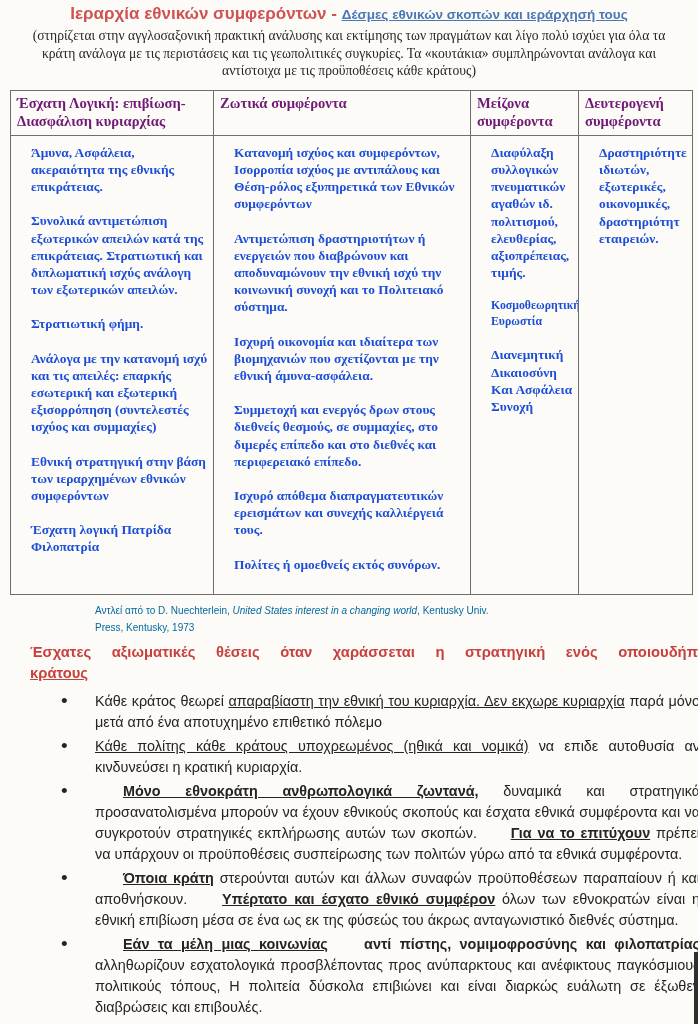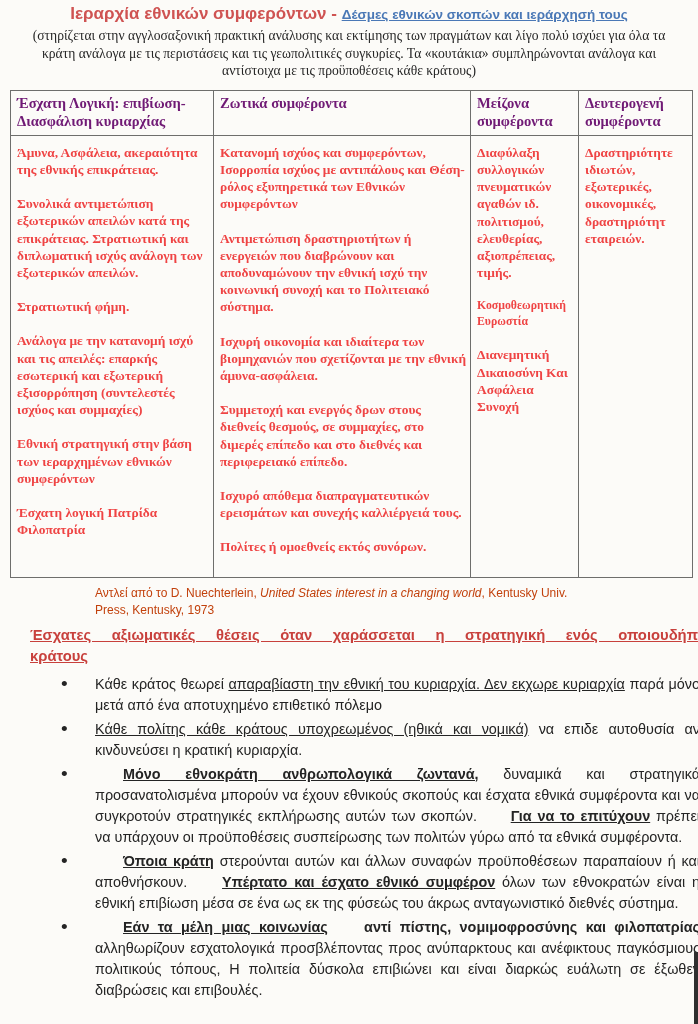--- a/index.html
+++ b/index.html
@@ -21,33 +21,33 @@
     border-collapse:collapse;table-layout:fixed;
     margin:10px 0 0 10px;width:682px;
     font-family:"Liberation Serif",serif;
   }
   table.interests, table.interests th, table.interests td{border:1.5px solid #6e6e6c;}
   table.interests th{
     color:#701a75;font-weight:bold;font-size:14.6px;line-height:18px;
     text-align:left;vertical-align:top;padding:3px 4px 5px 6px;
   }
   table.interests td{
-    vertical-align:top;padding:8px 3px 4px 6px;
-    font-weight:bold;font-size:13.4px;line-height:17.2px;color:#ef4444;
+    vertical-align:top;padding:8px 3px 4px 20px;
+    font-weight:bold;font-size:13.4px;line-height:17.2px;color:#1d4ed8;
     overflow:hidden;
   }
   td p{margin:0 0 17px 0;}
   td p.small{font-size:11.8px;line-height:15.5px;}
   tr.body-row{height:440px;}
   
-  .source{margin:7px 0 0 95px;font-size:12px;line-height:17.5px;color:#c2410c;}
+  .source{margin:7px 0 0 95px;font-size:10px;line-height:17.5px;color:#0369a1;}
   .source .book{font-style:italic;}
   
   .sec-heading{margin:5px 0 0 30px;width:668px;font-weight:bold;font-size:14.8px;line-height:21px;color:#c8403c;}
-  .sec-heading .l1{text-align:justify;text-align-last:justify;text-decoration:underline;text-decoration-color:#c8403c;}
+  .sec-heading .l1{text-align:justify;text-align-last:justify;text-decoration-color:#c8403c;}
   .sec-heading .l2{text-decoration:underline;text-decoration-color:#c8403c;}
   
   ul.bullets{list-style:none;margin:7px 0 0 0;padding:0 0 0 95px;width:605px;}
   ul.bullets li{
     position:relative;text-align:justify;
     font-size:14.4px;line-height:21px;margin:0 0 3px 0;color:#242424;
   }
   ul.bullets li::before{
     content:"\2022";position:absolute;left:-34px;top:-1px;font-size:19px;color:#242424;
   }

